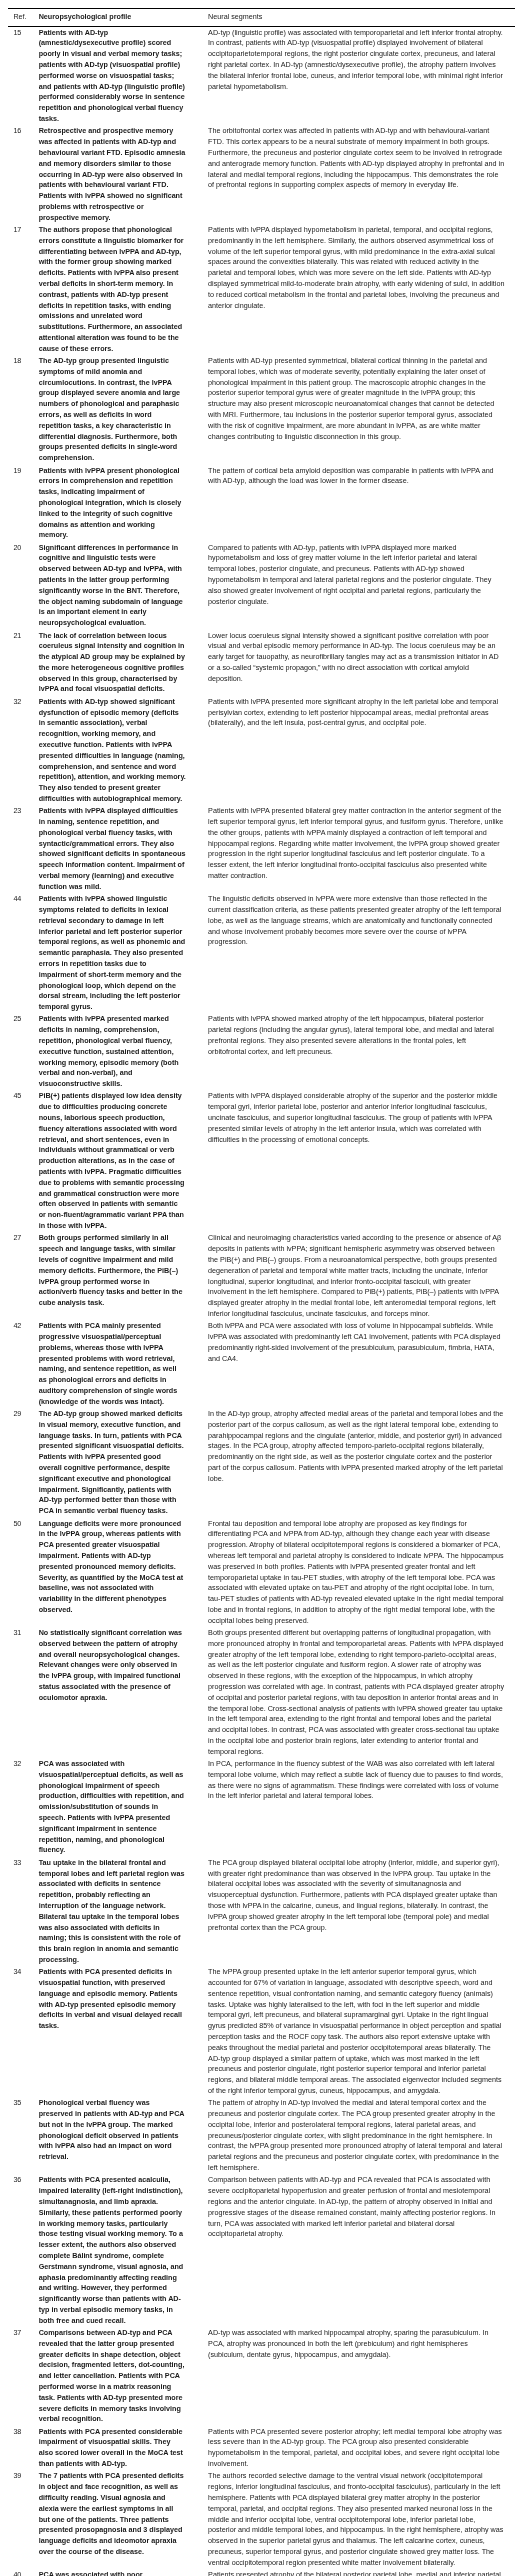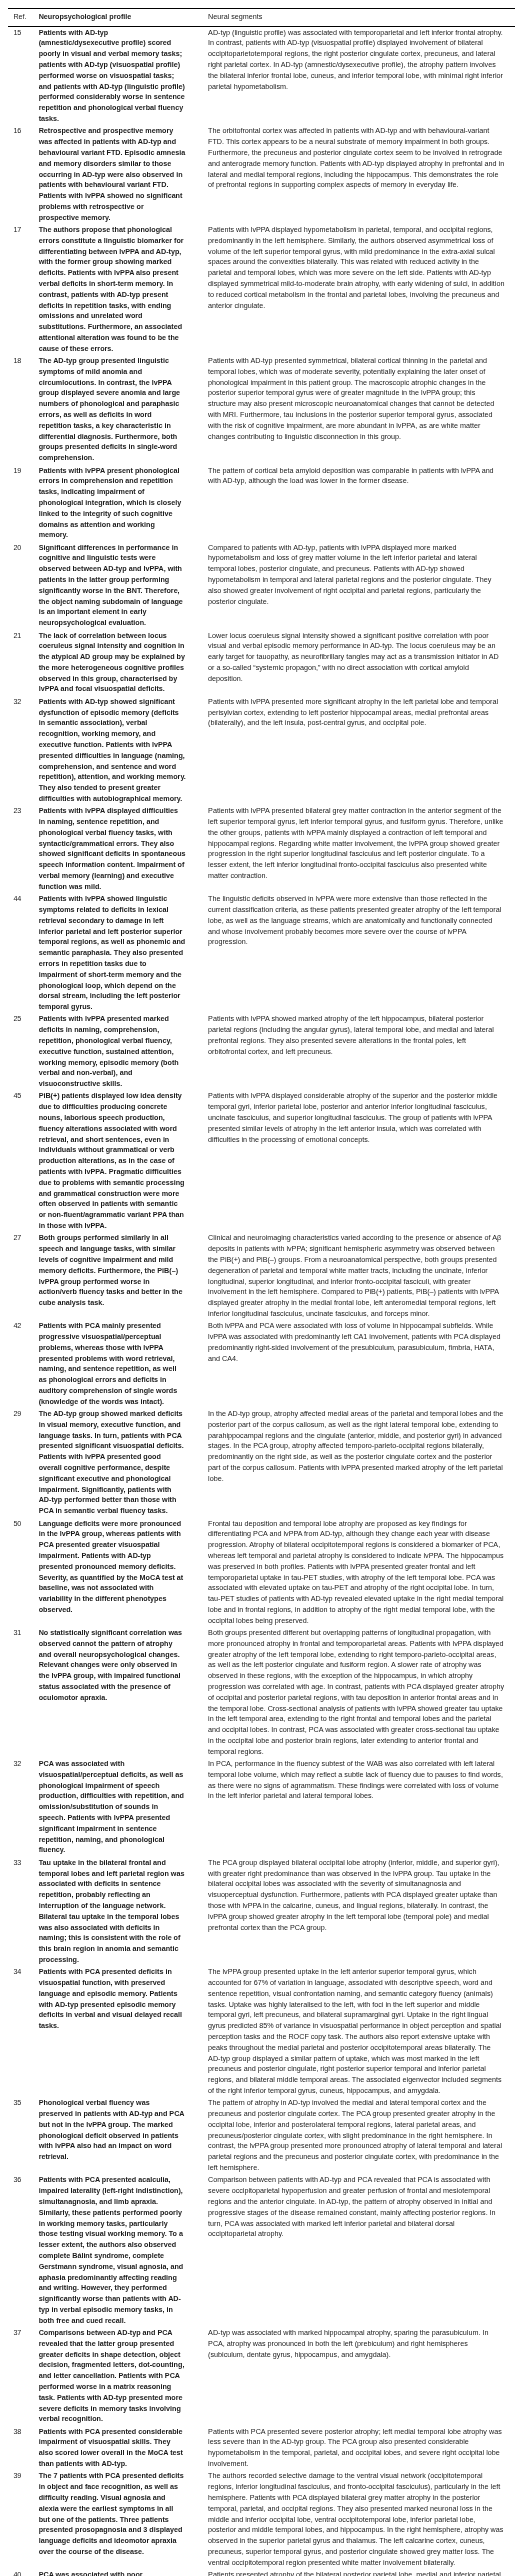--- a/index.html
+++ b/index.html
@@ -103,21 +103,21 @@
           <td class="c-prof">The AD-typ group showed marked deficits in visual memory, executive function, and language tasks. In turn, patients with PCA presented significant visuospatial deficits. Patients with lvPPA presented good overall cognitive performance, despite significant executive and phonological impairment. Significantly, patients with AD-typ performed better than those with PCA in semantic verbal fluency tasks.</td>
           <td class="c-neur">In the AD-typ group, atrophy affected medial areas of the parietal and temporal lobes and the posterior part of the corpus callosum, as well as the right lateral temporal lobe, extending to parahippocampal regions and the cingulate (anterior, middle, and posterior gyri) in advanced stages. In the PCA group, atrophy affected temporo-parieto-occipital regions bilaterally, predominantly on the right side, as well as the posterior cingulate cortex and the posterior part of the corpus callosum. Patients with lvPPA presented marked atrophy of the left parietal lobe.</td>
         </tr>
         <tr>
           <td class="c-ref">50</td>
           <td class="c-prof">Language deficits were more pronounced in the lvPPA group, whereas patients with PCA presented greater visuospatial impairment. Patients with AD-typ presented pronounced memory deficits. Severity, as quantified by the MoCA test at baseline, was not associated with variability in the different phenotypes observed.</td>
           <td class="c-neur">Frontal tau deposition and temporal lobe atrophy are proposed as key findings for differentiating PCA and lvPPA from AD-typ, although they change each year with disease progression. Atrophy of bilateral occipitotemporal regions is considered a biomarker of PCA, whereas left temporal and parietal atrophy is considered to indicate lvPPA. The hippocampus was preserved in both profiles. Patients with lvPPA presented greater frontal and left temporoparietal uptake in tau-PET studies, with atrophy of the left temporal lobe. PCA was associated with elevated uptake on tau-PET and atrophy of the right occipital lobe. In turn, tau-PET studies of patients with AD-typ revealed elevated uptake in the right medial temporal lobe and in frontal regions, in addition to atrophy of the right medial temporal lobe, with the occipital lobes being preserved.</td>
         </tr>
         <tr>
           <td class="c-ref">31</td>
-          <td class="c-prof">No statistically significant correlation was observed cannot the pattern of atrophy and overall neuropsychological changes. Relevant changes were only observed in the lvPPA group, with impaired functional status associated with the presence of oculomotor apraxia.</td>
+          <td class="c-prof">No statistically significant correlation was observed between the pattern of atrophy and overall neuropsychological changes. Relevant changes were only observed in the lvPPA group, with impaired functional status associated with the presence of oculomotor apraxia.</td>
           <td class="c-neur">Both groups presented different but overlapping patterns of longitudinal propagation, with more pronounced atrophy in frontal and temporoparietal areas. Patients with lvPPA displayed greater atrophy of the left temporal lobe, extending to right temporo-parieto-occipital areas, as well as the left posterior cingulate and fusiform region. A slower rate of atrophy was observed in these regions, with the exception of the hippocampus, in which atrophy progression was correlated with age. In contrast, patients with PCA displayed greater atrophy of occipital and posterior parietal regions, with tau deposition in anterior frontal areas and in the temporal lobe. Cross-sectional analysis of patients with lvPPA showed greater tau uptake in the left temporal area, extending to the right frontal and temporal lobes and the parietal and occipital lobes. In contrast, PCA was associated with greater cross-sectional tau uptake in the occipital lobe and posterior brain regions, later extending to anterior frontal and temporal regions.</td>
         </tr>
         <tr>
           <td class="c-ref">32</td>
           <td class="c-prof">PCA was associated with visuospatial/perceptual deficits, as well as phonological impairment of speech production, difficulties with repetition, and omission/substitution of sounds in speech. Patients with lvPPA presented significant impairment in sentence repetition, naming, and phonological fluency.</td>
           <td class="c-neur">In PCA, performance in the fluency subtest of the WAB was also correlated with left lateral temporal lobe volume, which may reflect a subtle lack of fluency due to pauses to find words, as there were no signs of agrammatism. These findings were correlated with loss of volume in the left inferior parietal and lateral temporal lobes.</td>
         </tr>
         <tr>
           <td class="c-ref">33</td>
           <td class="c-prof">Tau uptake in the bilateral frontal and temporal lobes and left parietal region was associated with deficits in sentence repetition, probably reflecting an interruption of the language network. Bilateral tau uptake in the temporal lobes was also associated with deficits in naming; this is consistent with the role of this brain region in anomia and semantic processing.</td>

